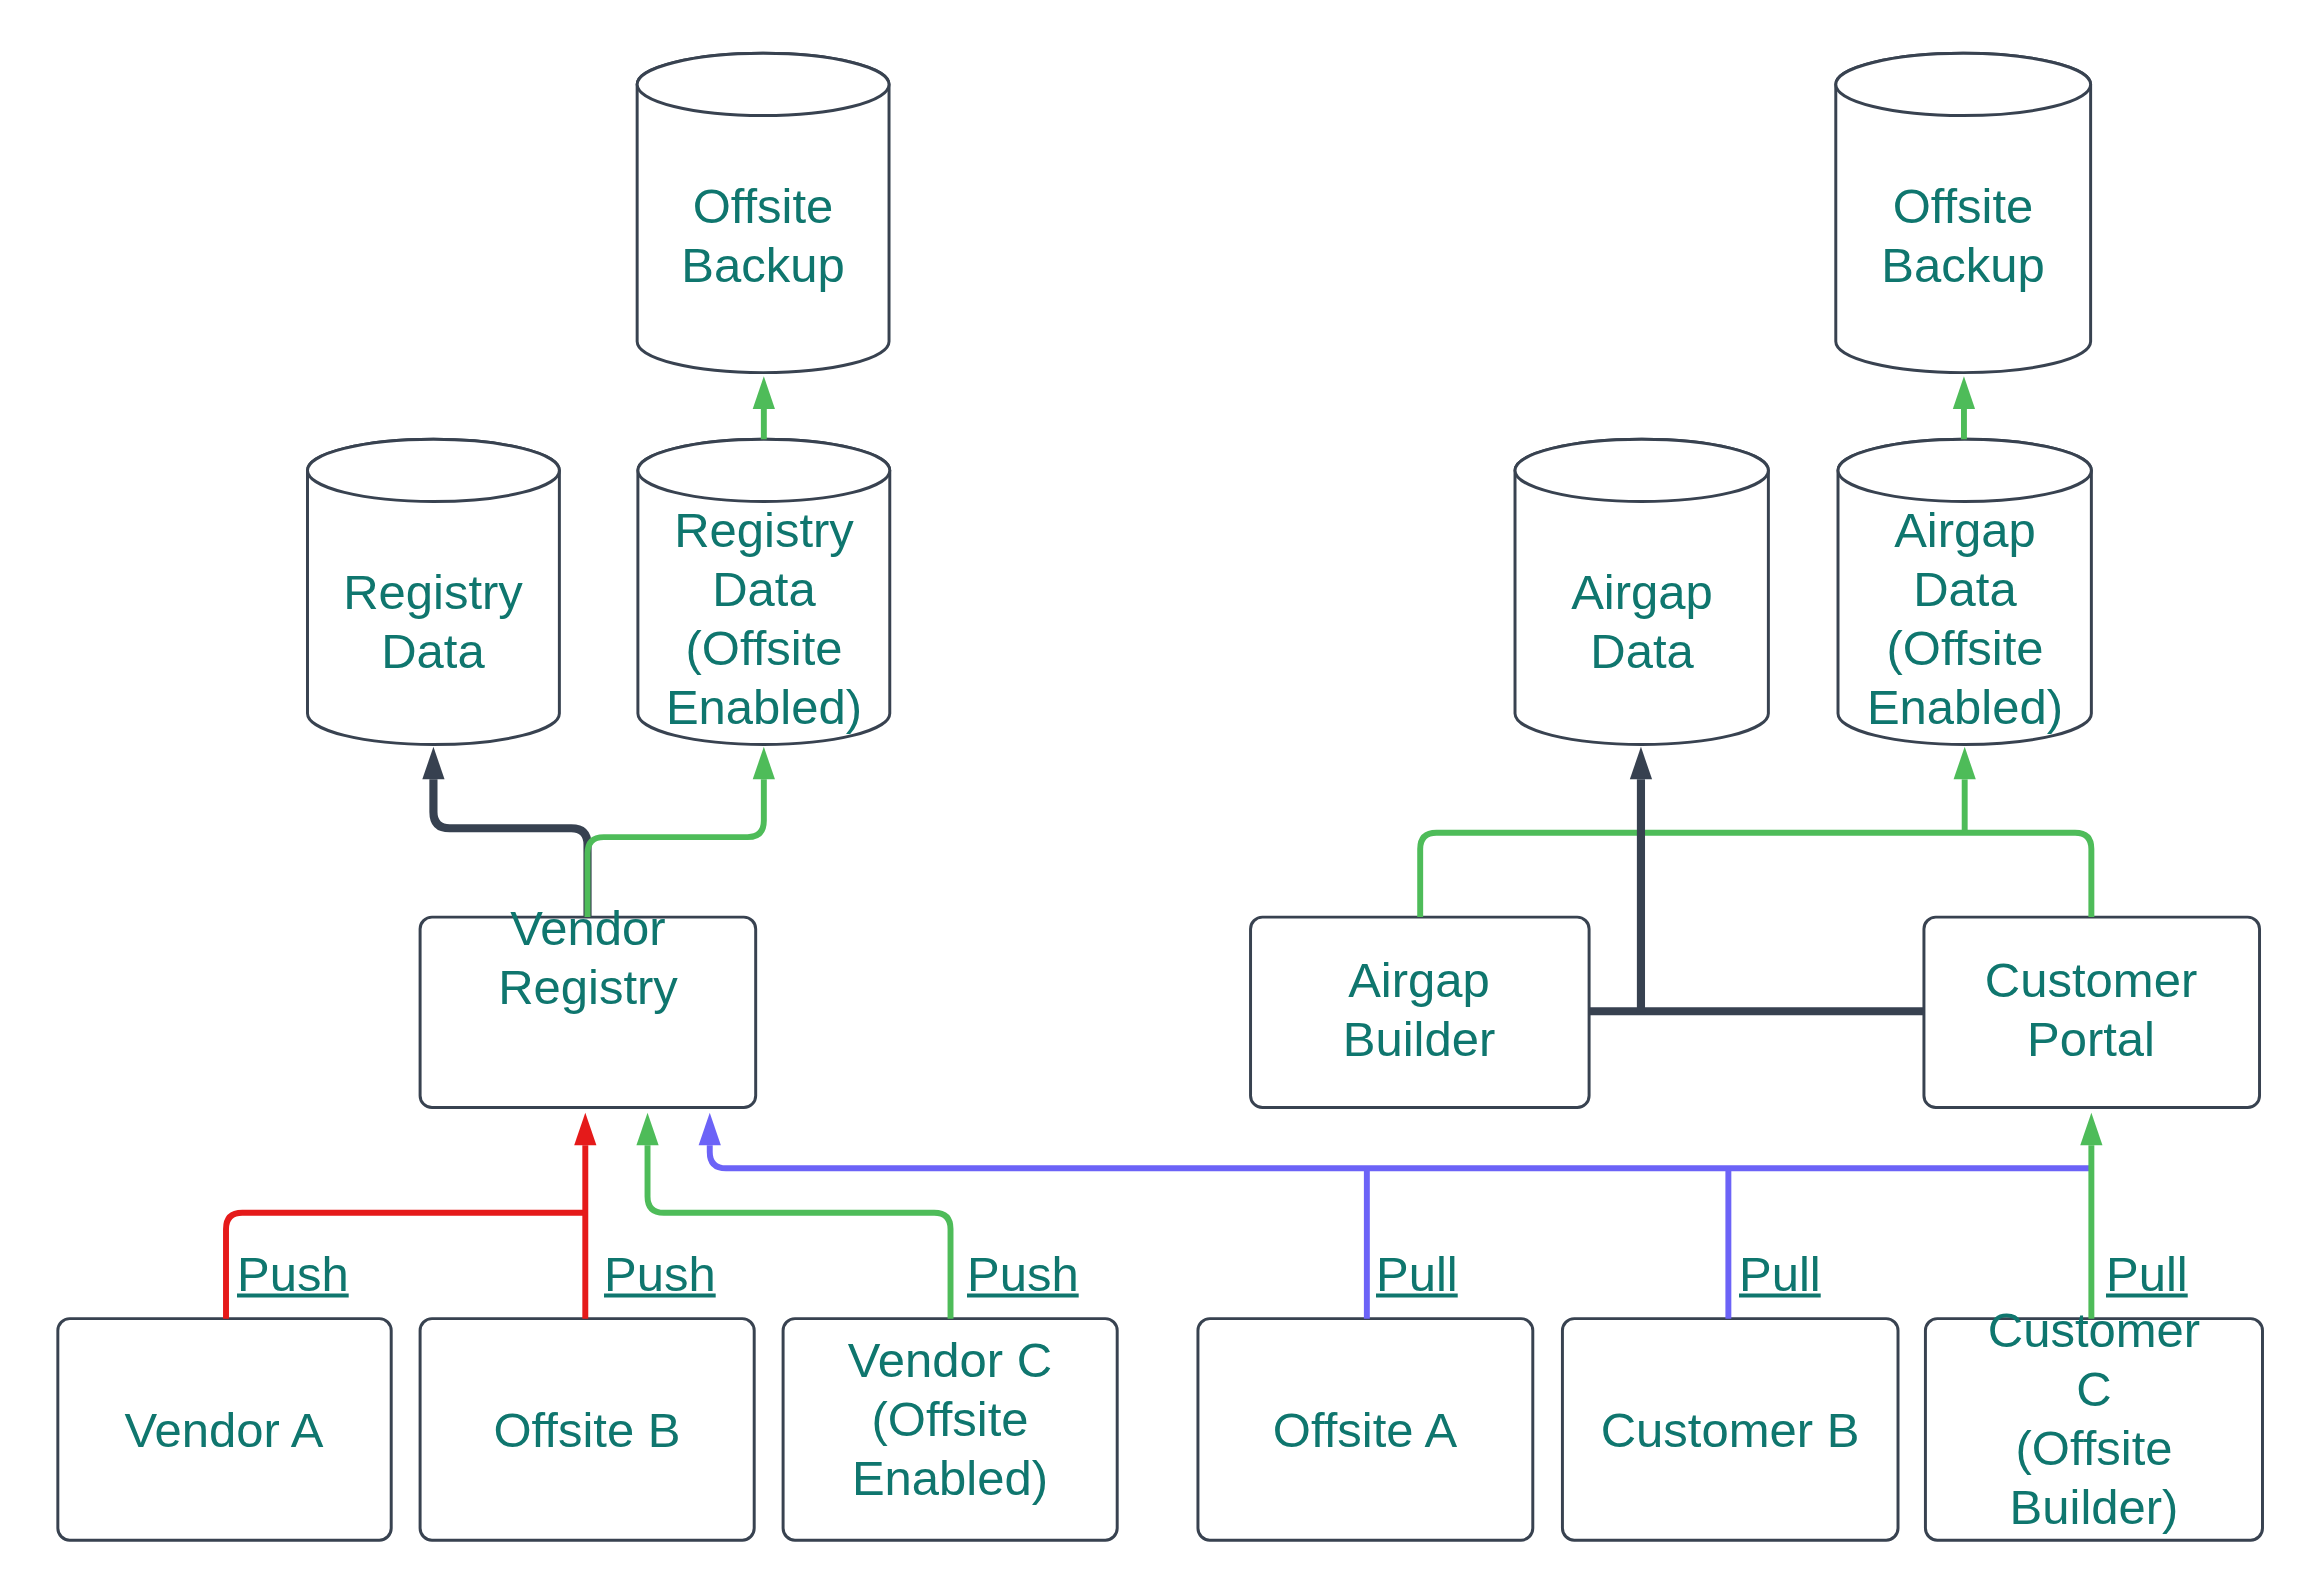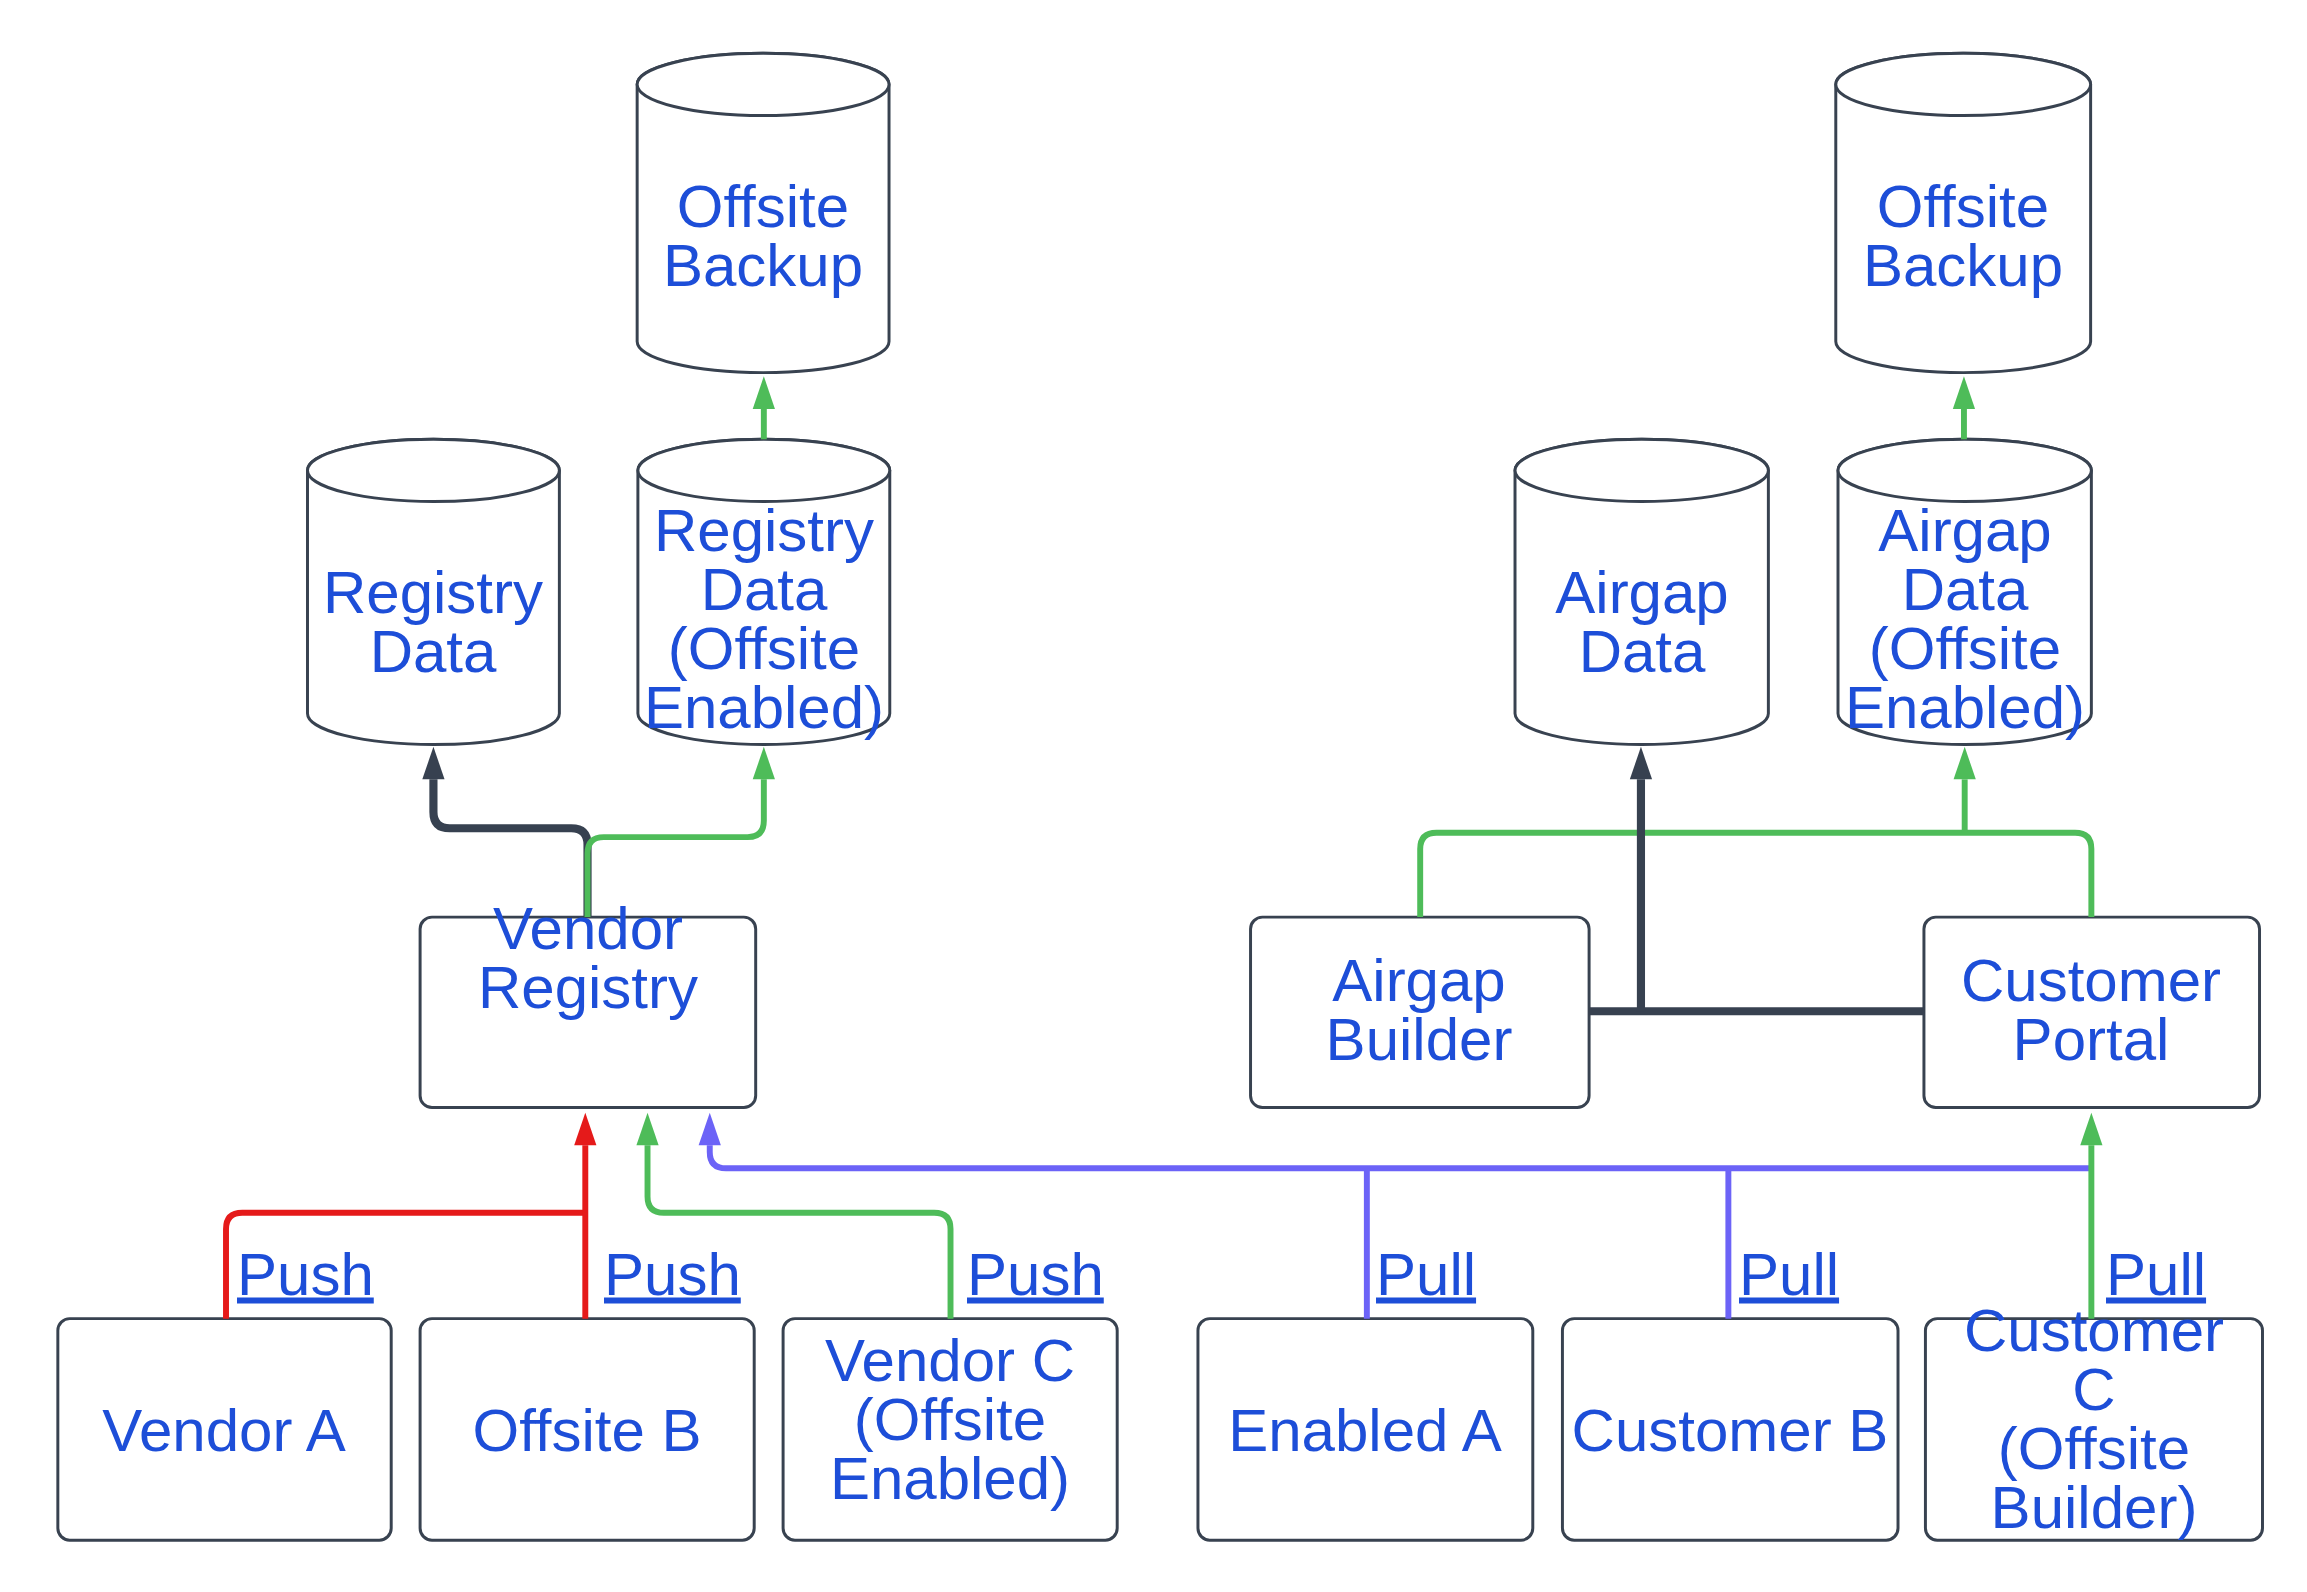--- a/index.html
+++ b/index.html
@@ -31,22 +31,22 @@
   .edge-dark  { stroke: #374150; stroke-width: 11; }
   .edge-red   { stroke: #e51a1a; stroke-width: 8; }
   .edge-green { stroke: #4ebc59; stroke-width: 8; }
   .edge-blue  { stroke: #6c63f7; stroke-width: 8; }
   .head-dark  { fill: #374150; }
   .head-red   { fill: #e51a1a; }
   .head-green { fill: #4ebc59; }
   .head-blue  { fill: #6c63f7; }
   .label {
     position: absolute;
-    color: #1d4ed8;
-    font-size: 60px;
+    color: #0f766e;
+    font-size: 49px;
     line-height: 59px;
     white-space: pre-line;
   }
   .node-label {
     transform: translate(-50%, -50%);
     text-align: center;
   }
   .edge-label {
     transform: translateY(-50%);
     text-align: left;
@@ -185,21 +185,21 @@
   <div class="label node-label" style="left:1642px; top:622px">Airgap
 Data</div>
   <div class="label node-label" style="left:1965px; top:619px">Airgap
 Data
 (Offsite
 Enabled)</div>
   <div class="label node-label" style="left:1419px; top:1010px">Airgap
 Builder</div>
   <div class="label node-label" style="left:2091px; top:1010px">Customer
 Portal</div>
-  <div class="label node-label" style="left:1365px; top:1430px">Enabled A</div>
+  <div class="label node-label" style="left:1365px; top:1430px">Offsite A</div>
   <div class="label node-label" style="left:1730px; top:1430px">Customer B</div>
   <div class="label node-label" style="left:2094px; top:1419px">Customer C
 (Offsite
 Builder)</div>
 
   <div class="label edge-label" style="left:237px; top:1274px">Push</div>
   <div class="label edge-label" style="left:604px; top:1274px">Push</div>
   <div class="label edge-label" style="left:967px; top:1274px">Push</div>
   <div class="label edge-label" style="left:1376px; top:1274px">Pull</div>
   <div class="label edge-label" style="left:1739px; top:1274px">Pull</div>

